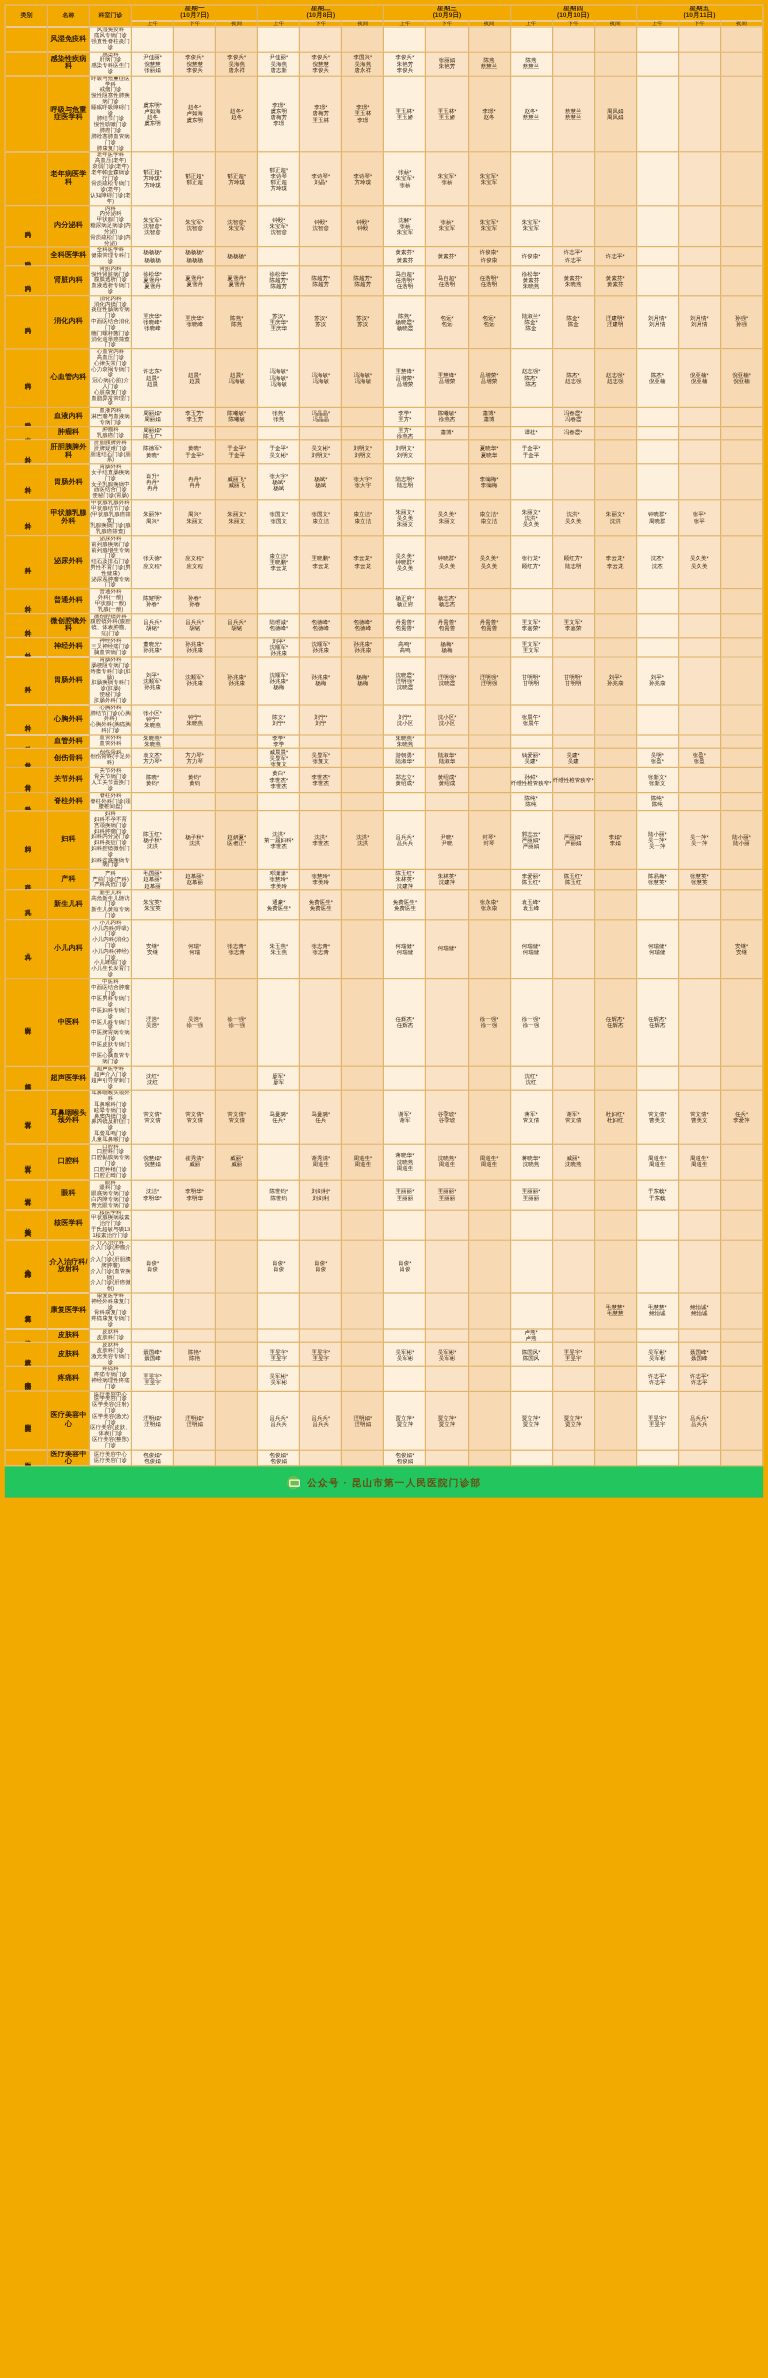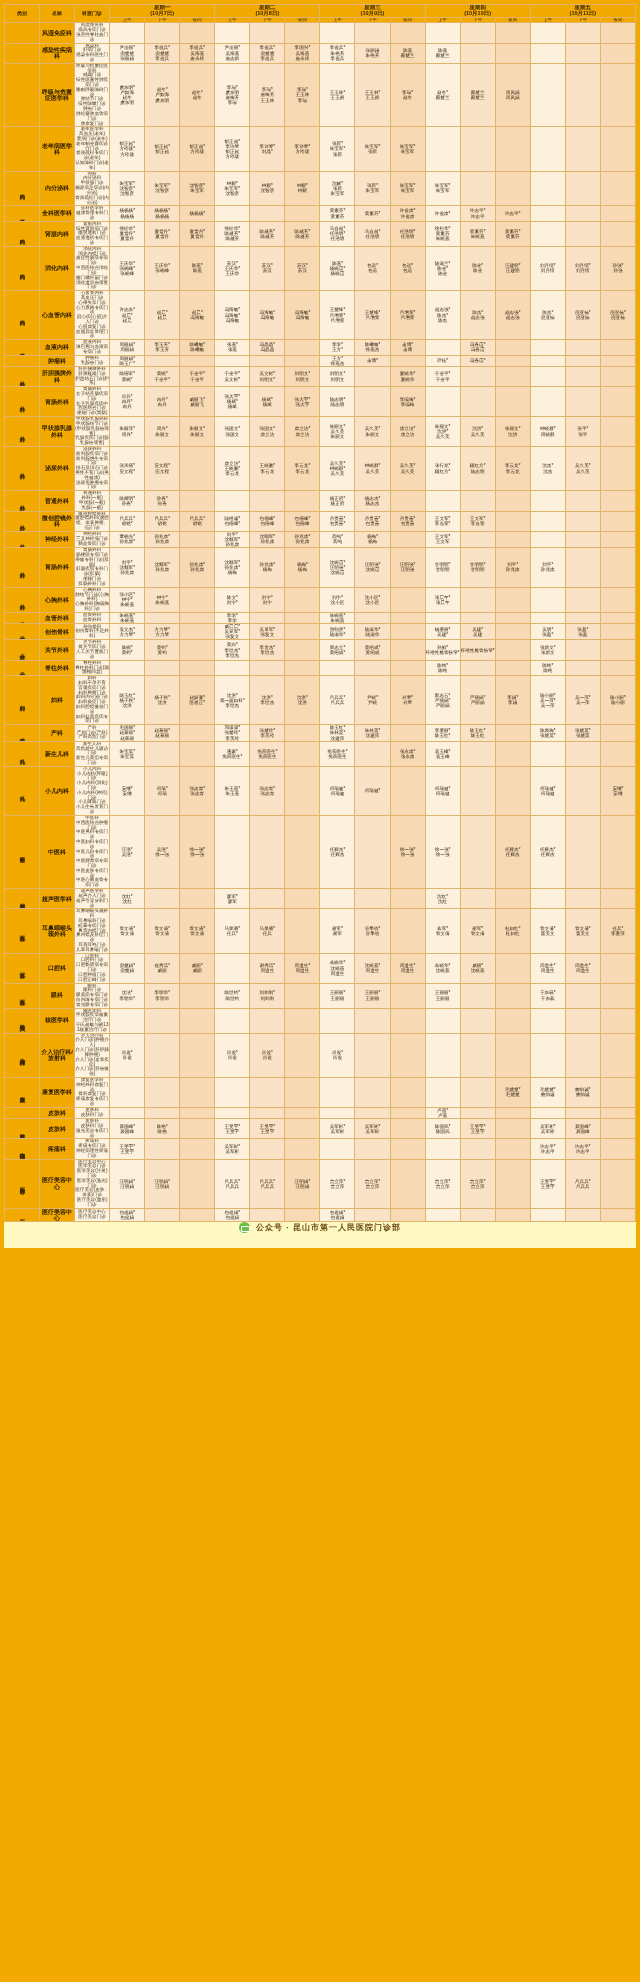--- a/index.html
+++ b/index.html
@@ -77,24 +77,24 @@
     color:#2b1c0a;
     background:#fdf0dc;
   }
   td.slot.alt{background:#fae2c6;}
   td.slot.eve{background:#f7d9b4;}
   .slot div{line-height:1.12;}
   
   .footer{
     height:26px;
     display:flex;
-    align-items:flex-start;
+    align-items:center;
     justify-content:center;
     gap:6px;
-    background:#fef9c3;
+    background:#22c55e;
     font-size:8px;
     color:#6b4a10;
     font-weight:bold;
     letter-spacing:1px;
   }
   .wm-icon{
     width:11px;height:11px;border-radius:50%;
     background:#6fbf46;display:inline-block;position:relative;
   }
   .wm-icon::after{

